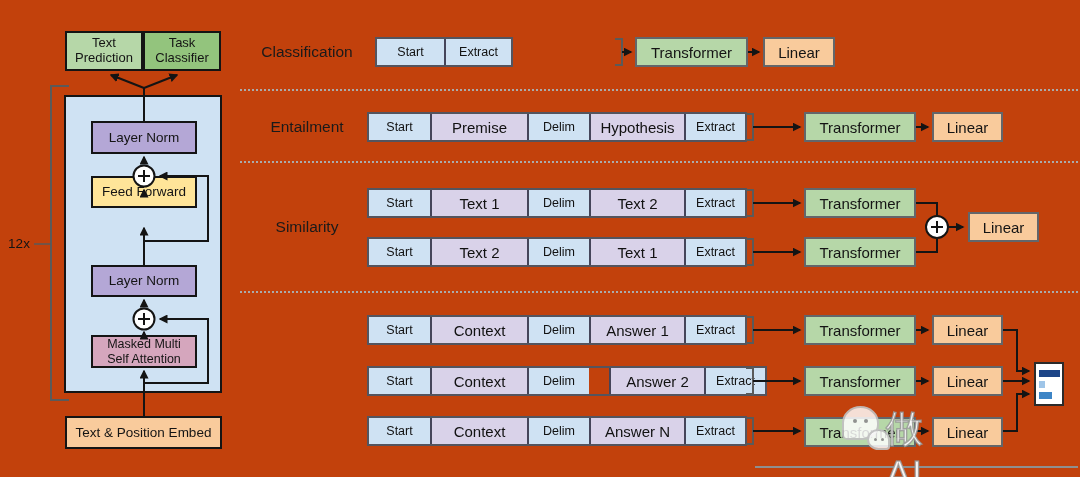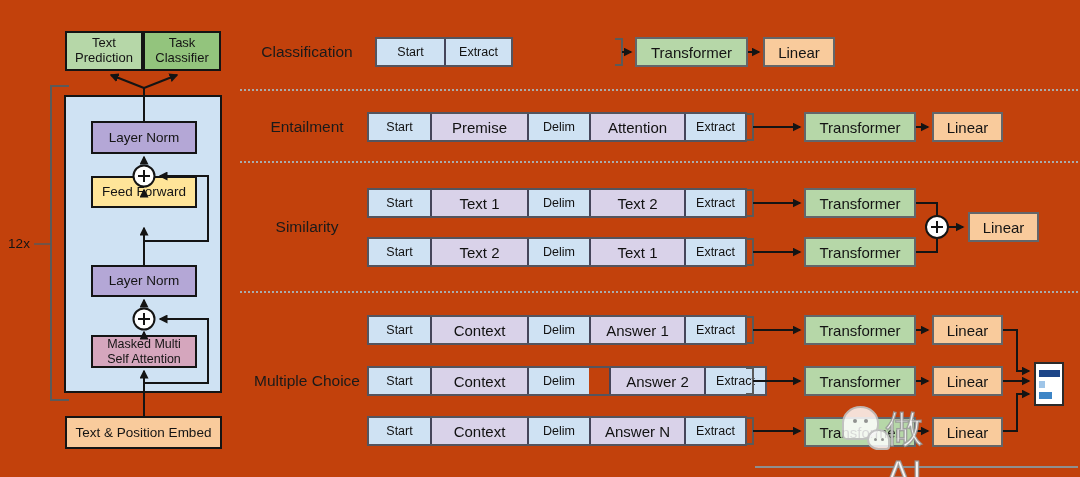--- a/index.html
+++ b/index.html
@@ -102,21 +102,21 @@
     <div class="cell small" style="width:67px;">Extract</div>
   </div>
   <div class="pbox t" style="left:635px;top:37px;width:113px;">Transformer</div>
   <div class="pbox l" style="left:763px;top:37px;width:72px;">Linear</div>
 
   <div class="tlabel" style="left:227px;top:118px;">Entailment</div>
   <div class="strip" style="left:367px;top:112px;">
     <div class="cell small" style="width:61px;">Start</div>
     <div class="cell big" style="width:97px;">Premise</div>
     <div class="cell small" style="width:62px;">Delim</div>
-    <div class="cell big" style="width:95px;">Attention</div>
+    <div class="cell big" style="width:95px;">Hypothesis</div>
     <div class="cell small" style="width:61px;">Extract</div>
   </div>
   <div class="pbox t" style="left:804px;top:112px;width:112px;">Transformer</div>
   <div class="pbox l" style="left:932px;top:112px;width:71px;">Linear</div>
 
   <div class="tlabel" style="left:227px;top:218px;">Similarity</div>
   <div class="strip" style="left:367px;top:188px;">
     <div class="cell small" style="width:61px;">Start</div>
     <div class="cell big" style="width:97px;">Text 1</div>
     <div class="cell small" style="width:62px;">Delim</div>
@@ -127,21 +127,20 @@
     <div class="cell small" style="width:61px;">Start</div>
     <div class="cell big" style="width:97px;">Text 2</div>
     <div class="cell small" style="width:62px;">Delim</div>
     <div class="cell big" style="width:95px;">Text 1</div>
     <div class="cell small" style="width:61px;">Extract</div>
   </div>
   <div class="pbox t" style="left:804px;top:188px;width:112px;">Transformer</div>
   <div class="pbox t" style="left:804px;top:237px;width:112px;">Transformer</div>
   <div class="pbox l" style="left:968px;top:212px;width:71px;">Linear</div>
 
-  <div class="tlabel" style="left:227px;top:372px;">Multiple Choice</div>
   <div class="strip" style="left:367px;top:315px;">
     <div class="cell small" style="width:61px;">Start</div>
     <div class="cell big" style="width:97px;">Context</div>
     <div class="cell small" style="width:62px;">Delim</div>
     <div class="cell big" style="width:95px;">Answer 1</div>
     <div class="cell small" style="width:61px;">Extract</div>
   </div>
   <div class="strip" style="left:367px;top:366px;">
     <div class="cell small" style="width:61px;">Start</div>
     <div class="cell big" style="width:97px;">Context</div>

